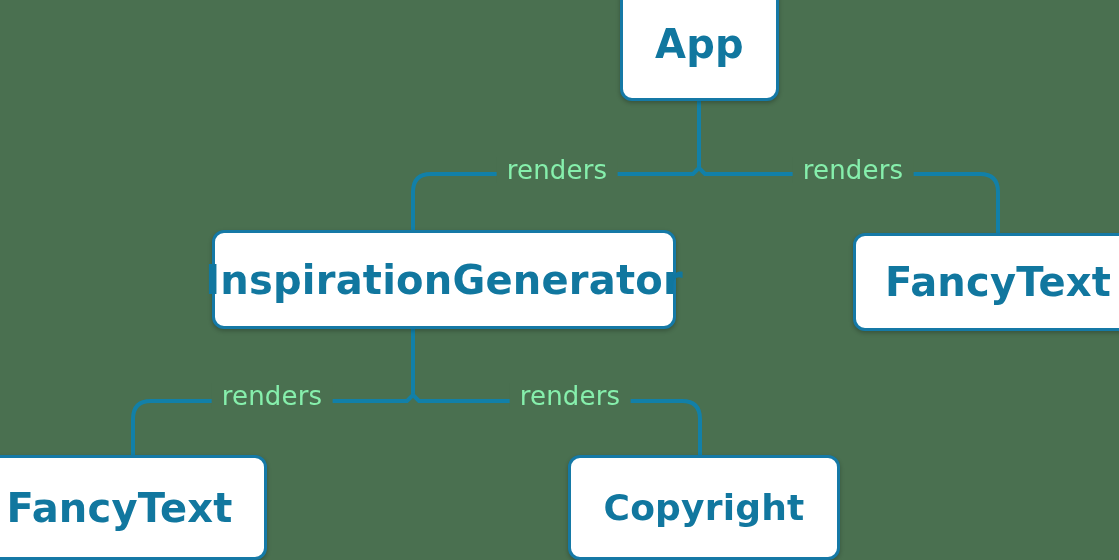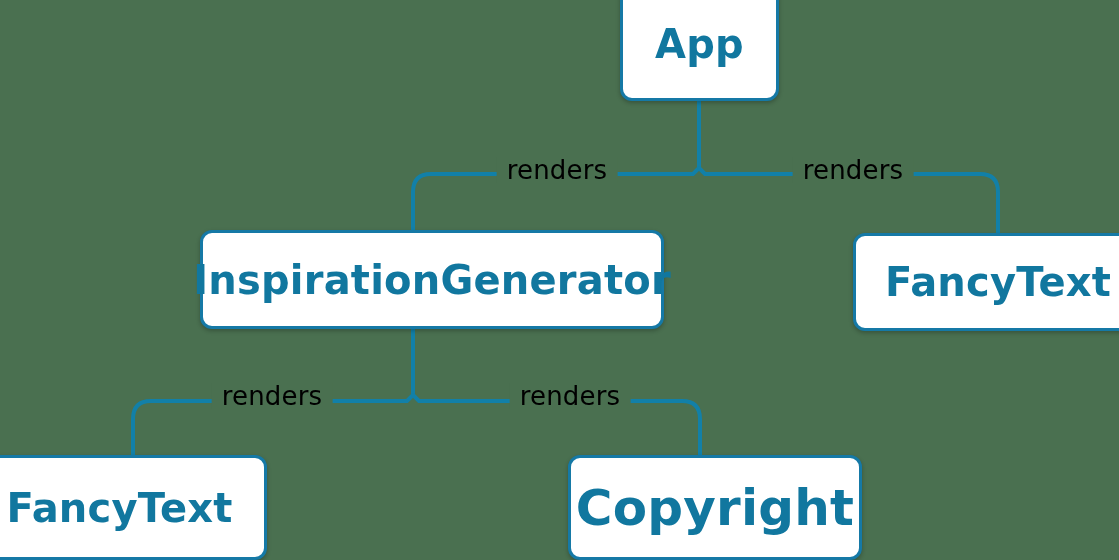--- a/index.html
+++ b/index.html
@@ -40,34 +40,34 @@
     box-shadow: 0 2px 4px rgba(0,0,0,0.25);
     white-space: nowrap;
   }
   .node-label {
     display: block;
     line-height: 1;
     font-weight: bold;
   }
   .edge-label {
     position: absolute;
-    color: #000000;
+    color: #86efac;
     font-size: 26px;
     font-weight: 500;
     letter-spacing: 0.2px;
     white-space: nowrap;
     transform: translate(-50%, -50%);
     line-height: 1;
   }
   
   #node-app        { left: 620px; top: -14px;  width: 159px; height: 115px; font-size: 40px; }
-  #node-inspiration{ left: 200px; top: 230px;  width: 464px; height: 99px;  font-size: 40px; }
+  #node-inspiration{ left: 212px; top: 230px;  width: 464px; height: 99px;  font-size: 40px; }
   #node-fancytext-right { left: 853px; top: 233px; width: 290px; height: 98px; font-size: 40px; }
   #node-fancytext-left  { left: -28px; top: 455px; width: 295px; height: 105px; font-size: 40px; }
-  #node-copyright  { left: 568px; top: 455px;  width: 294px; height: 105px; font-size: 50px; }
+  #node-copyright  { left: 568px; top: 455px;  width: 272px; height: 105px; font-size: 36px; }
 </style>
 </head>
 <body>
 
 <div id="diagram">
 
   <svg id="connectors" viewBox="0 0 1119 560" xmlns="http://www.w3.org/2000/svg">
     <g fill="none" stroke="#1280a8" stroke-width="4" stroke-linecap="round">
 
       <path d="M699,101 L699,168"></path>

